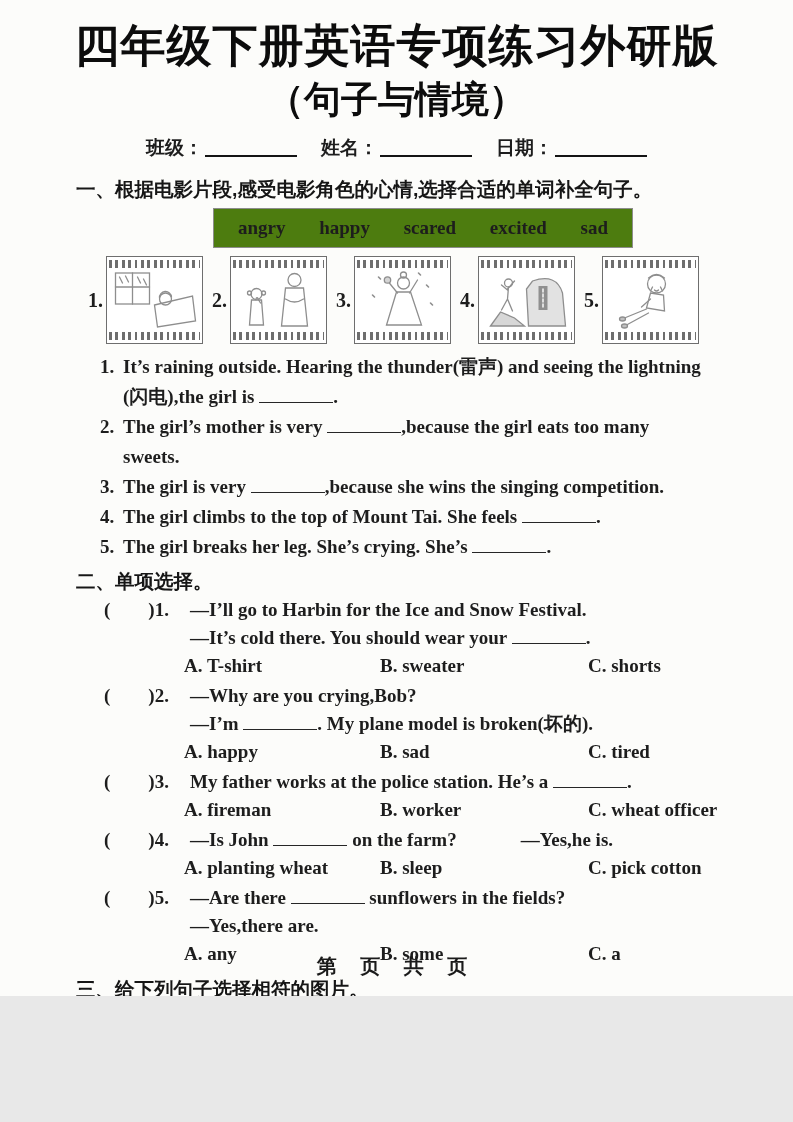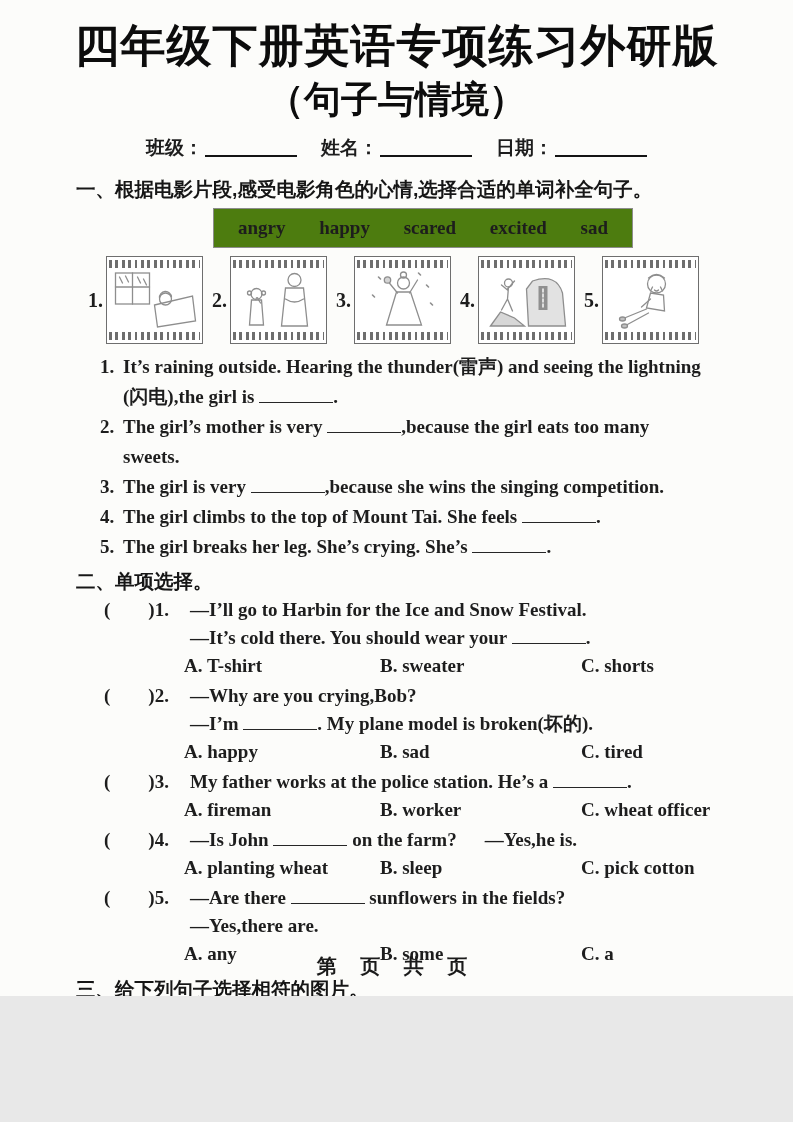--- a/index.html
+++ b/index.html
@@ -27,25 +27,25 @@
   .sentences{margin-top:8px;}
   .sent{display:flex;margin-left:100px;font:700 19px/30px var(--serif);}
   .snum{flex:0 0 23px;}
   .sbody{flex:1;white-space:nowrap;}
   .blank{display:inline-block;width:74px;height:12px;border-bottom:1.7px solid #262626;}
   .q{margin:2px 0 0 104px;font:700 19px/28px var(--serif);}
   .qrow{display:flex;}
   .qb{flex:0 0 86px;white-space:nowrap;}
   .qt{flex:1;white-space:nowrap;}
   .qi{margin-left:86px;white-space:nowrap;}
-  .qtail{margin-left:28px;}
+  .qtail{margin-left:64px;}
   .opts{display:flex;margin-left:80px;white-space:nowrap;}
   .o1{width:196px;}
   .o2{width:201px;}
-  .o3{flex:1;}
+  .o3{flex:1;margin-left:7px;}
   .picrow{display:flex;margin:6px 0 0 96px;gap:11px;align-items:center;}
   .piccell{display:flex;align-items:center;gap:4px;}
   .plabel{font:700 20px var(--serif);}
   .pic{box-sizing:border-box;width:86px;height:74px;border:1.2px solid #9a9a9a;border-radius:8px;background:#fde047;overflow:hidden;}
   .footer{position:absolute;left:0;right:0;bottom:16px;text-align:center;font:700 20px var(--sans);letter-spacing:9px;color:#1a1a1a;}
 </style>
 </head>
 <body>
 
 <div class="page">

